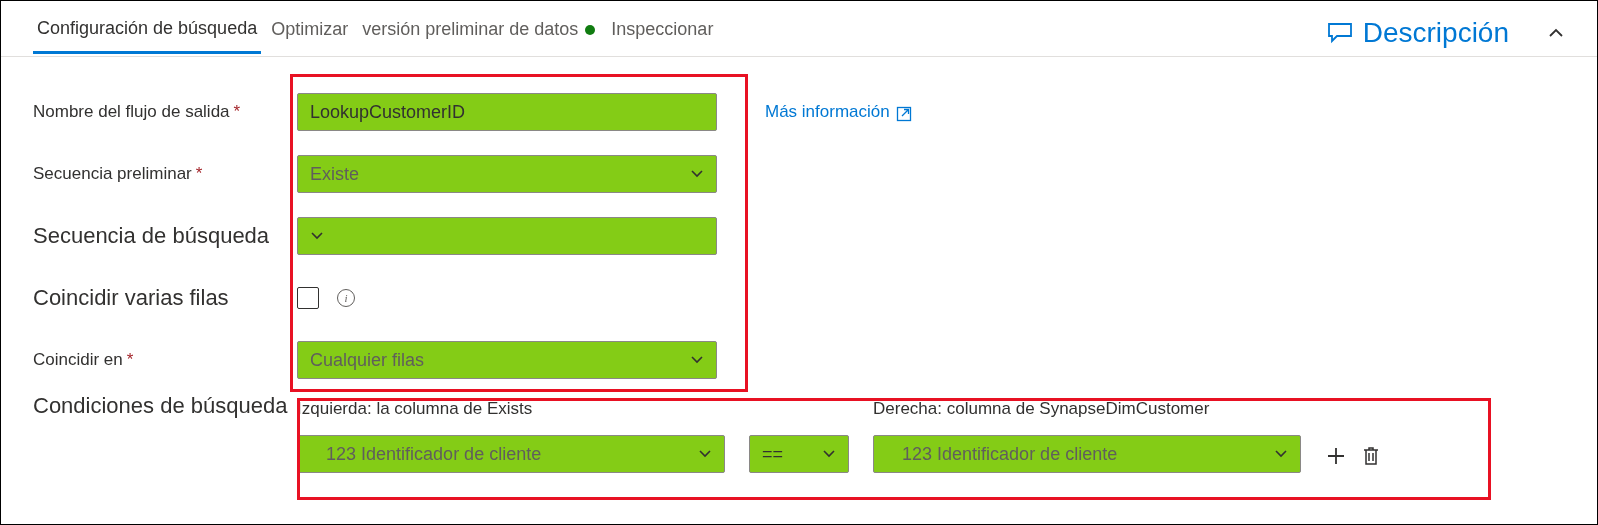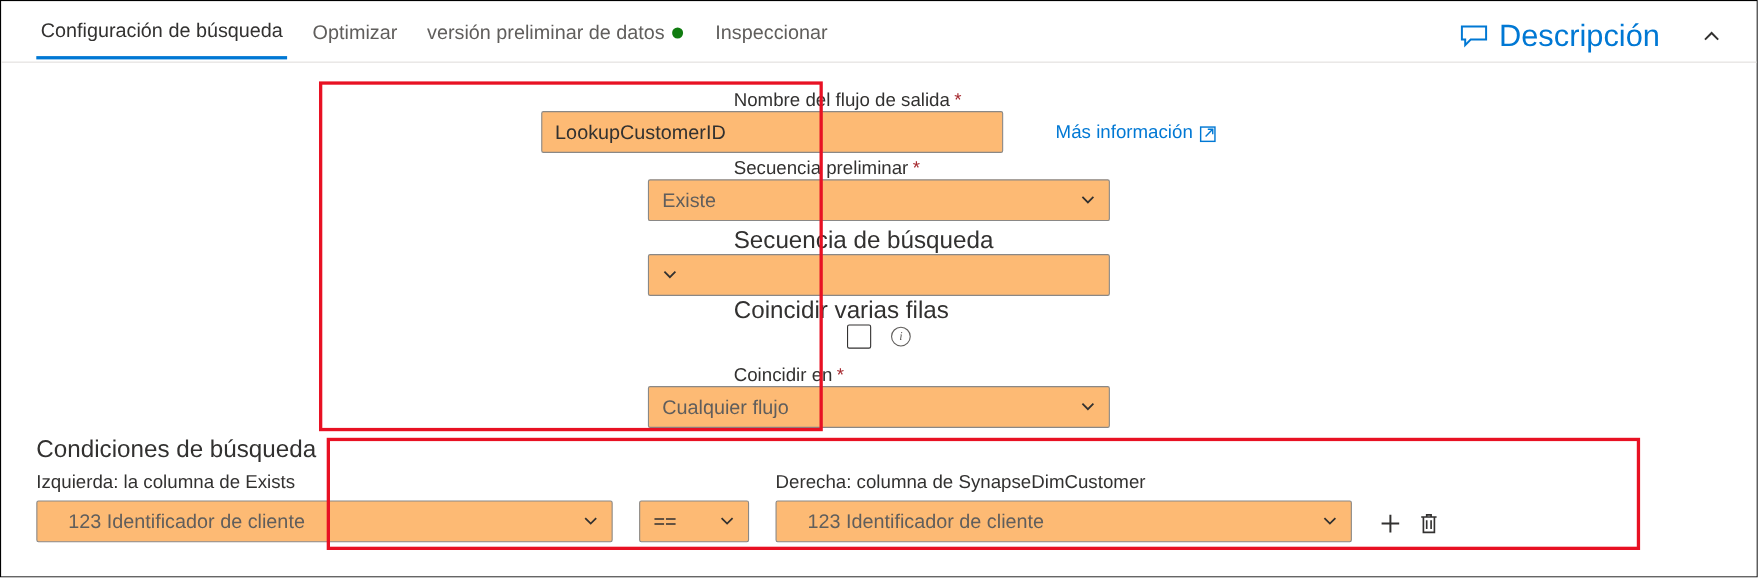--- a/index.html
+++ b/index.html
@@ -14,21 +14,21 @@
   .frame {
     border: 1px solid #000;
     width: 1598px;
     height: 525px;
     position: relative;
   }
   .tabs {
     display: flex;
     align-items: center;
     padding: 8px 32px 0 32px;
-    gap: 19px;
+    gap: 6px;
     border-bottom: 1px solid #e1dfdd;
     height: 56px;
   }
   .tab {
     font-size: 18px;
     color: #605e5c;
     padding: 6px 4px 12px 4px;
     cursor: pointer;
     white-space: nowrap;
   }
@@ -56,21 +56,20 @@
   }
   .chev-up { margin-left: 28px; color: #323130; cursor: pointer; }
 
   .body {
     padding: 24px 32px 32px 32px;
   }
   .row {
     display: flex;
     align-items: center;
     min-height: 62px;
-    flex-direction: column;
   }
   .label-col {
     width: 264px;
     flex-shrink: 0;
     font-size: 17px;
     color: #323130;
     display: flex;
     align-items: center;
     gap: 4px;
   }
@@ -83,21 +82,21 @@
     gap: 18px;
   }
   .text-input, .select {
     width: 420px;
     height: 38px;
     border: 1px solid #8a8886;
     border-radius: 2px;
     padding: 0 12px;
     font-size: 18px;
     color: #323130;
-    background: #fdba74;
+    background: #84cc16;
     display: flex;
     align-items: center;
     justify-content: space-between;
     gap: 8px;
   }
   .select .sel-text.placeholder { color: #605e5c; }
   .text-input .sel-text { color: #323130; }
   .link {
     color: #0078d4;
     font-size: 17px;
@@ -137,23 +136,23 @@
     border: 3px solid #e81123;
     pointer-events: none;
   }
 
   .cond-block {
     display: flex;
     gap: 24px;
     align-items: flex-end;
     margin-top: 8px;
   }
-  .cond-col { display: flex; flex-direction: column; gap: 6px; }
+  .cond-col { display: flex; flex-direction: column; gap: 16px; }
   .cond-header { font-size: 17px; color: #323130; }
-  .select.wide { width: 524px; padding-left: 28px; }
+  .select.wide { width: 428px; padding-left: 28px; }
   .select.op { width: 100px; }
   .prefix { color: #605e5c; }
   .action-icons {
     display: flex;
     gap: 14px;
     align-items: center;
     padding-bottom: 6px;
   }
   .icon-btn { cursor: pointer; color: #323130; }
 
@@ -244,21 +243,21 @@
     </div>
   </div>
 
   <div class="row">
     <div class="label-col">
       <span>Coincidir en</span>
       <span class="req">*</span>
     </div>
     <div class="ctrl-col">
       <div class="select">
-        <span class="sel-text placeholder">Cualquier flujo</span>
+        <span class="sel-text placeholder">Cualquier filas</span>
         <svg width="14" height="14" viewBox="0 0 14 14">
               <path d="M2 4 l5 5 l5 -5" fill="none" stroke="#323130" stroke-width="1.6"></path>
             </svg>
       </div>
     </div>
   </div>
 
   <div class="row" style="align-items:flex-start; min-height:auto;">
     <div class="label-col label-strong" style="padding-top:2px;">
       <span>Condiciones de búsqueda</span>

